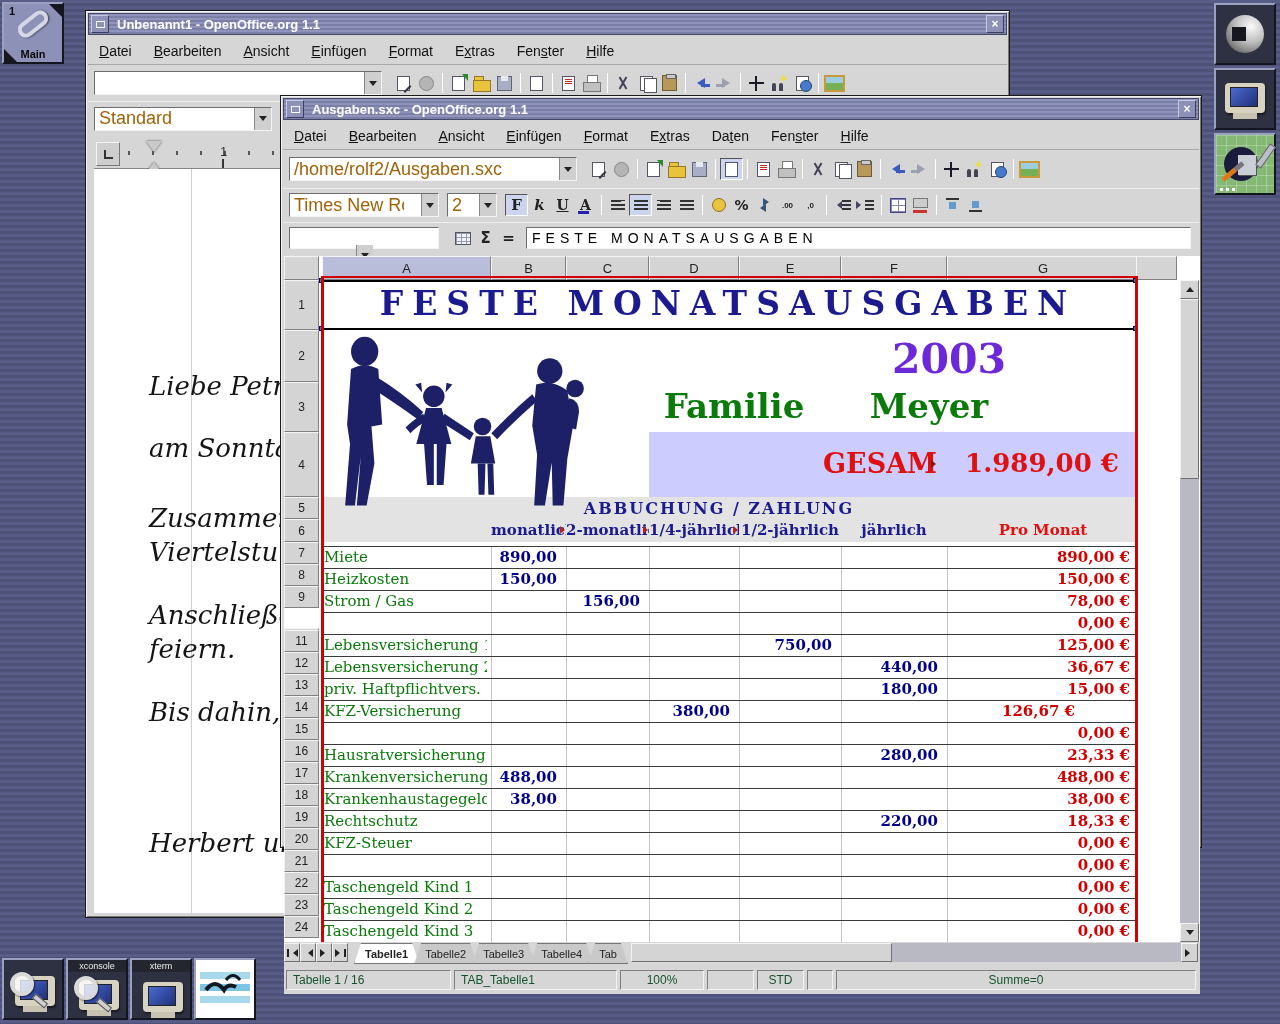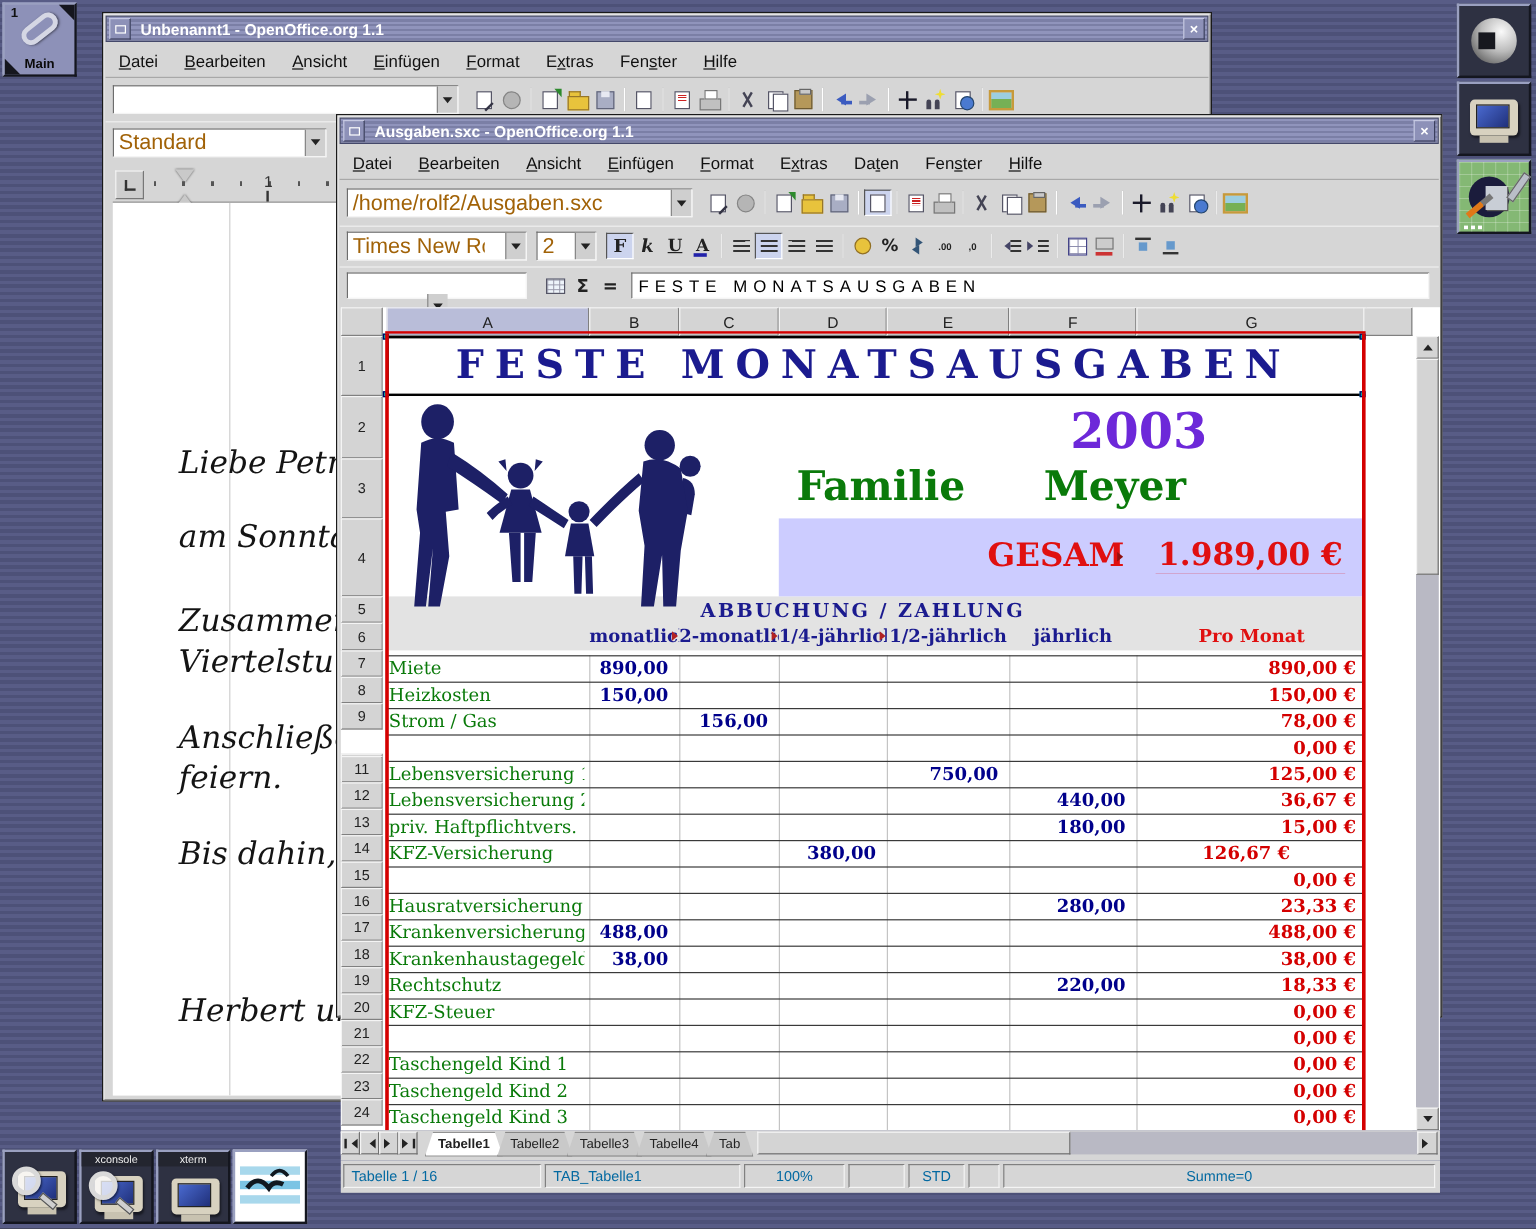--- a/index.html
+++ b/index.html
@@ -145,21 +145,21 @@
   .sb-btn{position:absolute;background:#d4d4d4;border:1px solid;border-color:#f4f4f4 #707070 #707070 #f4f4f4;
     display:flex;align-items:center;justify-content:center;}
   .sb-track{position:absolute;background:#b9b9c4;}
   .sb-thumb{position:absolute;background:#d4d4d4;border:1px solid;border-color:#f4f4f4 #707070 #707070 #f4f4f4;}
   
   .stab{height:21px;padding:0 10px;margin-right:-5px;background:#c9c9c9;color:#222;font-size:11px;
     display:inline-flex;align-items:center;clip-path:polygon(7px 0,calc(100% - 7px) 0,100% 100%,0 100%);
     border:1px solid #777;flex:0 0 auto;}
   .stab.active{background:#fff;font-weight:bold;}
   .statusseg{position:absolute;top:3px;height:20px;border:1px solid;border-color:#808080 #f4f4f4 #f4f4f4 #808080;
-    font-size:12px;color:#0369a1;display:flex;align-items:center;padding:0 6px;}
+    font-size:12px;color:#14532d;display:flex;align-items:center;padding:0 6px;}
   
   .tile{position:absolute;width:62px;height:62px;background:#2e3142;border:2px solid;
     border-color:#9aa0c0 #14161f #14161f #9aa0c0;}
   .tile .dlabel{position:absolute;top:0;left:0;right:0;height:12px;background:#23252f;color:#eee;
     font-size:9px;display:flex;align-items:center;justify-content:center;}
   .crt{position:absolute;width:40px;height:30px;background:#d8d2c0;border-radius:4px;
     box-shadow:1px 2px 2px rgba(0,0,0,.5);}
   .crt .scr{position:absolute;left:5px;top:4px;width:28px;height:20px;background:linear-gradient(135deg,#4a6ad0,#20307a);border:1px solid #222;}
   .crt .foot{position:absolute;left:8px;bottom:-6px;width:24px;height:6px;background:#c8c2b0;}
   .mag{position:absolute;width:24px;height:24px;border:4px solid #d9d9d9;border-radius:50%;

